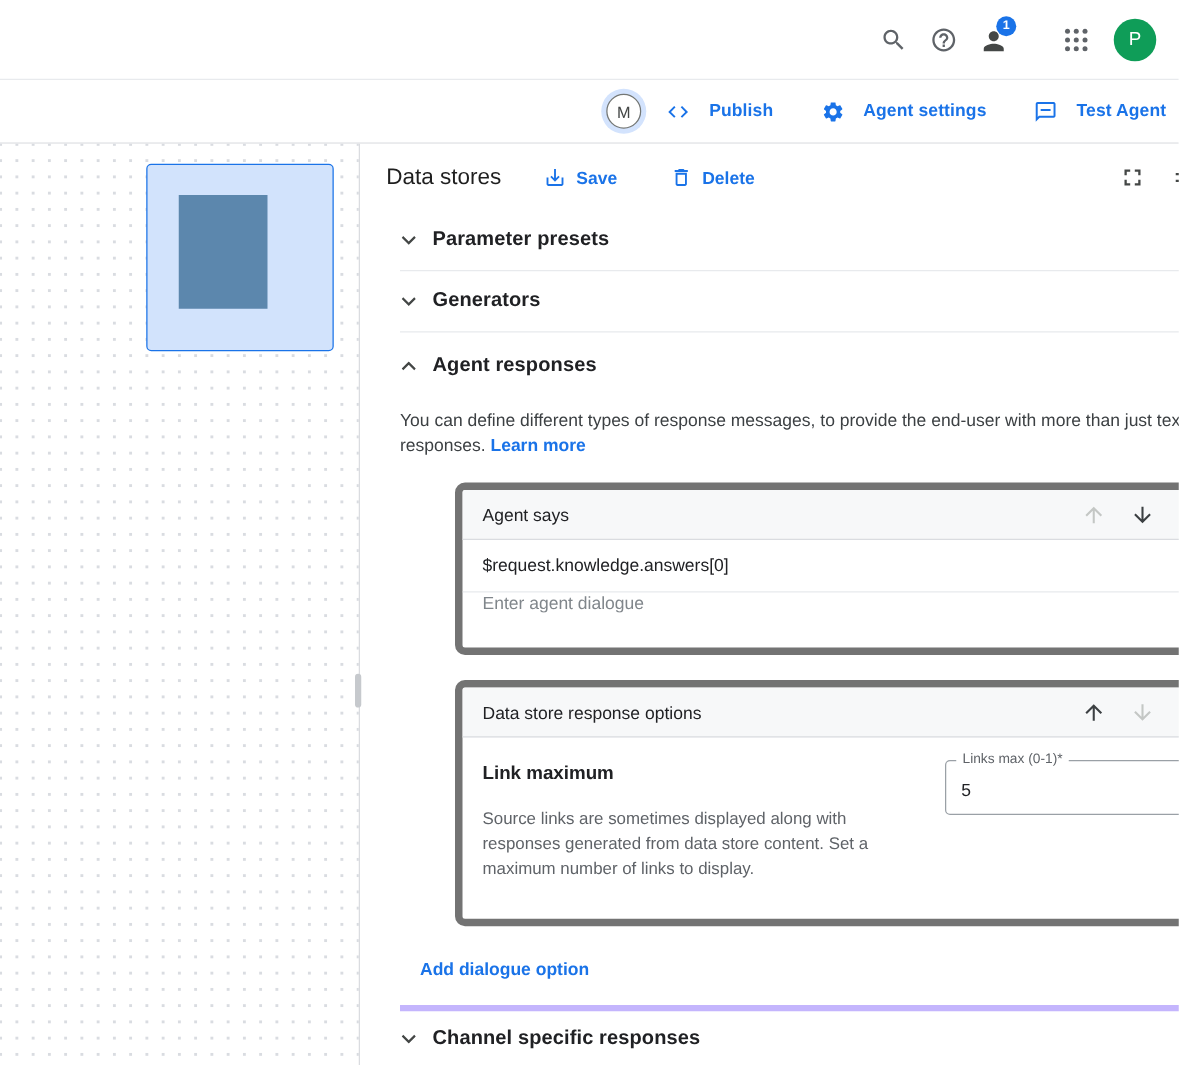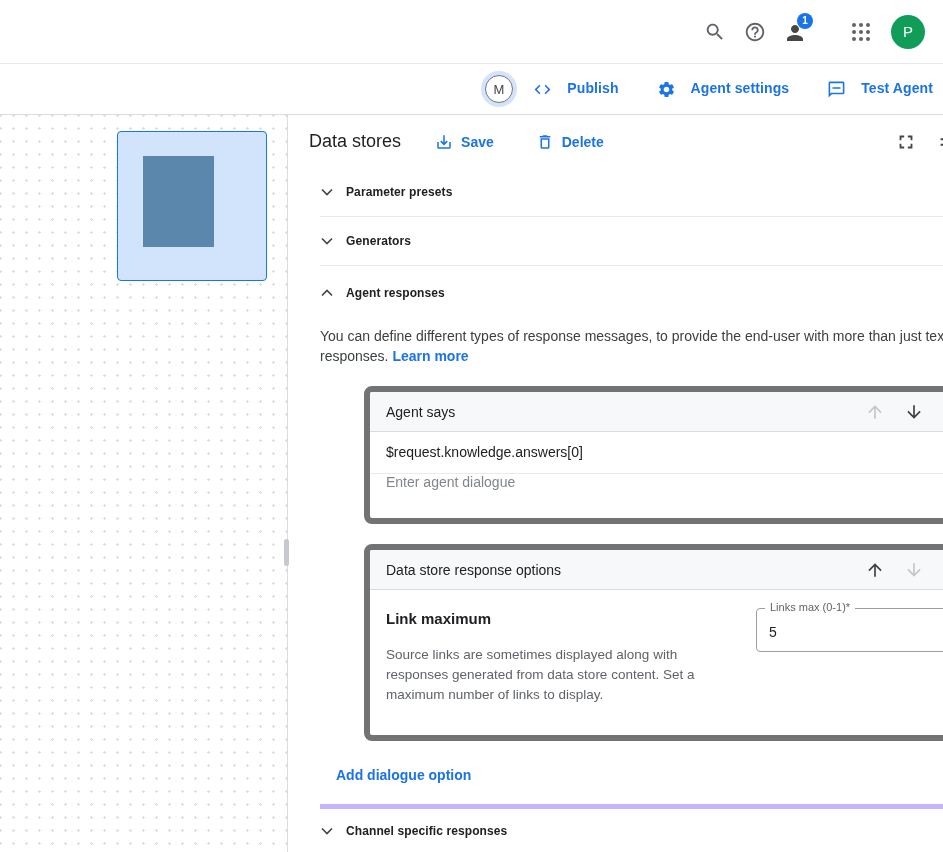--- a/index.html
+++ b/index.html
@@ -106,21 +106,21 @@
     width: 24px; height: 24px; display: flex; align-items: center; justify-content: center;
     color: #444746; cursor: pointer; background: none; border: none;
   }
 
   .panel-body { flex: 1; padding: 0 32px; overflow: hidden; position: relative; }
   .section-row { height: 49px; display: flex; align-items: center; gap: 13px; cursor: pointer; }
   .section-row.bb { border-bottom: 1px solid #e8eaed; }
   .section-row.bt { border-top: 5px solid #c4b5fd; }
   .section-row.tall { height: 54px; }
   .chev { width: 13px; display: flex; align-items: center; justify-content: center; }
-  .section-label { font-size: 12px; font-weight: 600; color: #202124; letter-spacing: .1px; }
+  .section-label { font-size: 16px; font-weight: 600; color: #202124; letter-spacing: .1px; }
 
   .ar-desc { font-size: 14px; line-height: 20px; color: #3c4043; margin-top: 6px; }
   .ar-desc .learn-more { color: #1a73e8; font-weight: 600; text-decoration: none; cursor: pointer; }
 
   .card { border: 6px solid #737373; border-radius: 8px; margin-top: 20px; overflow: hidden; background: #fff; margin-left: 44px; }
   .card-header {
     height: 40px; background: #f7f8f9; border-bottom: 1px solid #dadce0;
     display: flex; align-items: center; padding: 0 24px 0 16px;
   }
   .card-title { font-size: 14px; color: #202124; }

